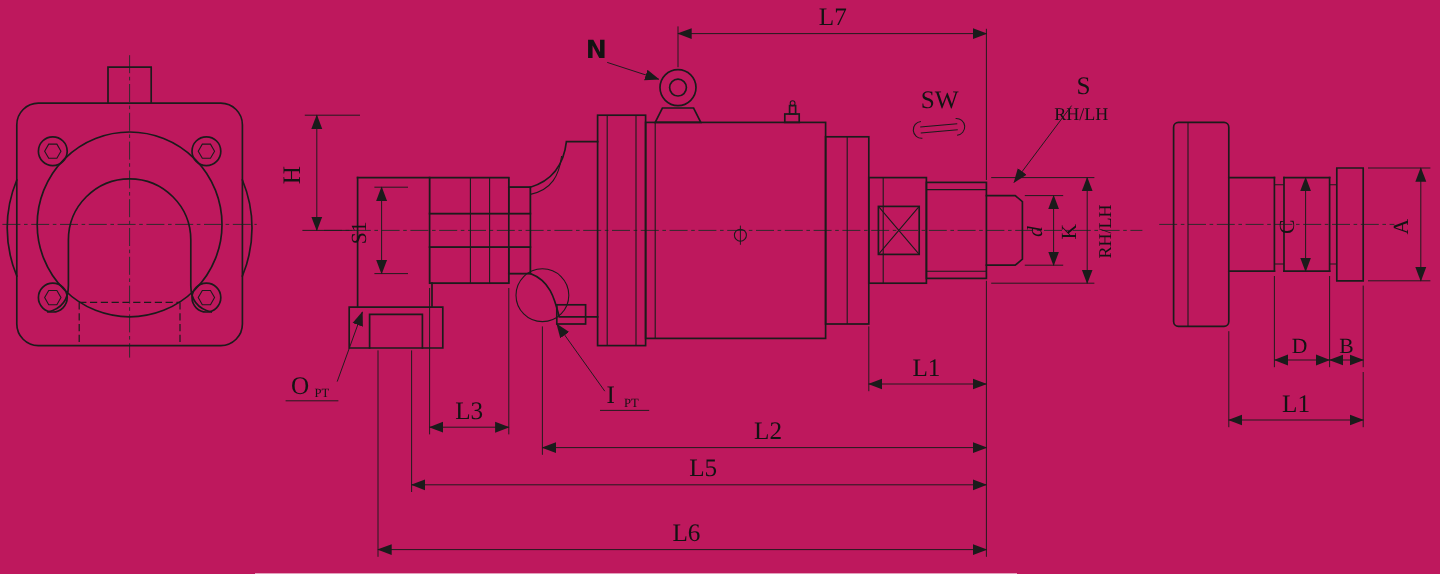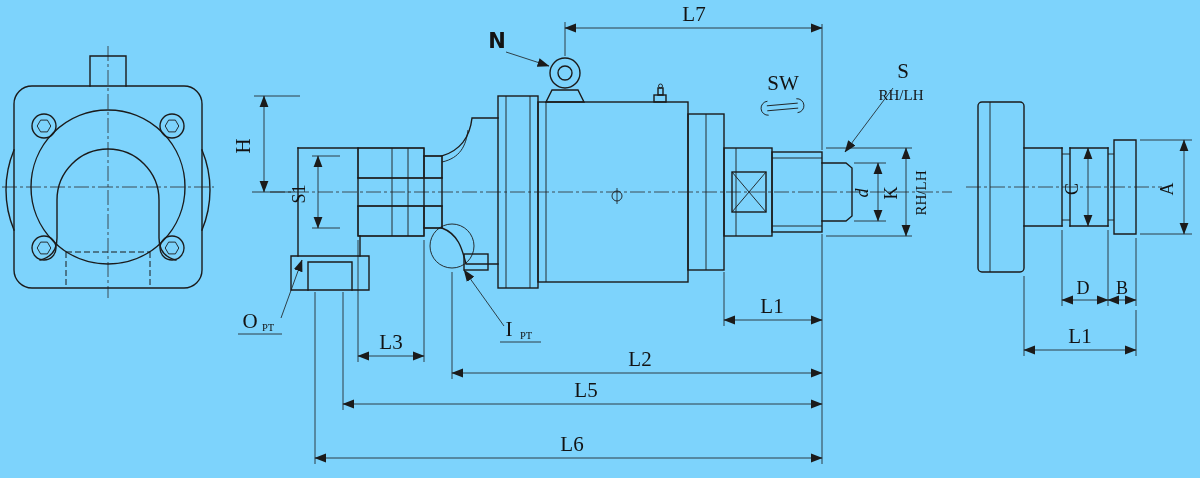--- a/index.html
+++ b/index.html
@@ -1,16 +1,16 @@
 <!DOCTYPE html>
 <html><head>
 <meta charset="utf-8">
 <style>
   html,body{margin:0;padding:0;background:#ffffff;}
-  .stage{width:1200px;height:478px;position:relative;background:#7dd3fc;overflow:hidden;}
+  .stage{width:1200px;height:478px;position:relative;background:#be185d;overflow:hidden;}
   svg{display:block;}
   .ln{fill:none;stroke:#1b1b1b;stroke-width:1.4;stroke-linecap:square;stroke-linejoin:miter;}
   .tn{fill:none;stroke:#1b1b1b;stroke-width:0.8;stroke-linecap:butt;}
   .cl{fill:none;stroke:#2b2b2b;stroke-width:0.8;stroke-dasharray:15 3 3 3;}
   .hid{fill:none;stroke:#1b1b1b;stroke-width:1;stroke-dasharray:6 3;}
   .hl{fill:none;stroke:#1b1b1b;stroke-width:0.9;}
   text{fill:#131313;font-family:"Liberation Serif","DejaVu Serif",serif;}
   .t20{font-size:21px;}
   .t18{font-size:18px;}
   .t15{font-size:15px;}

